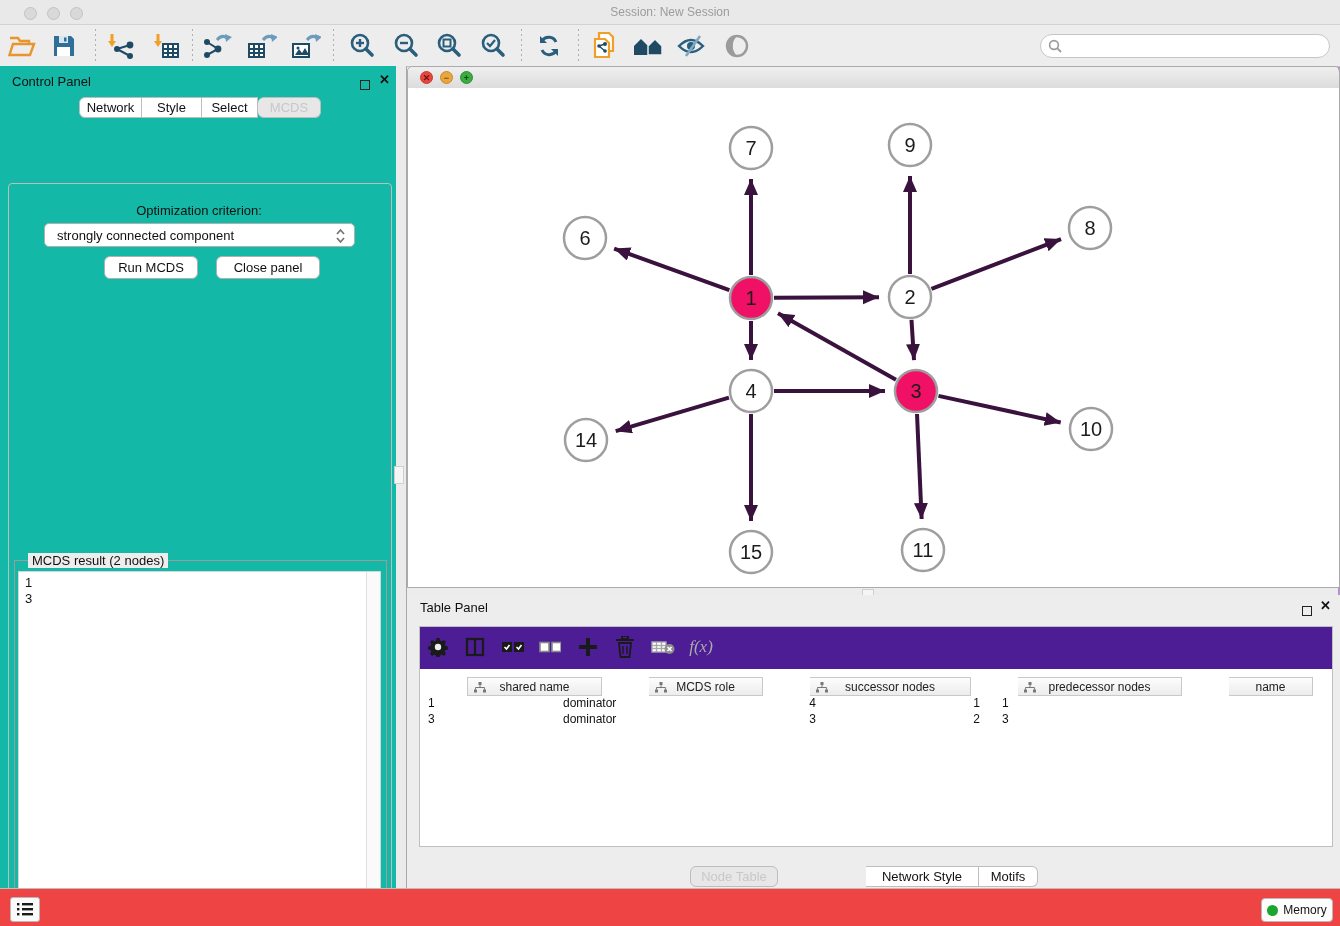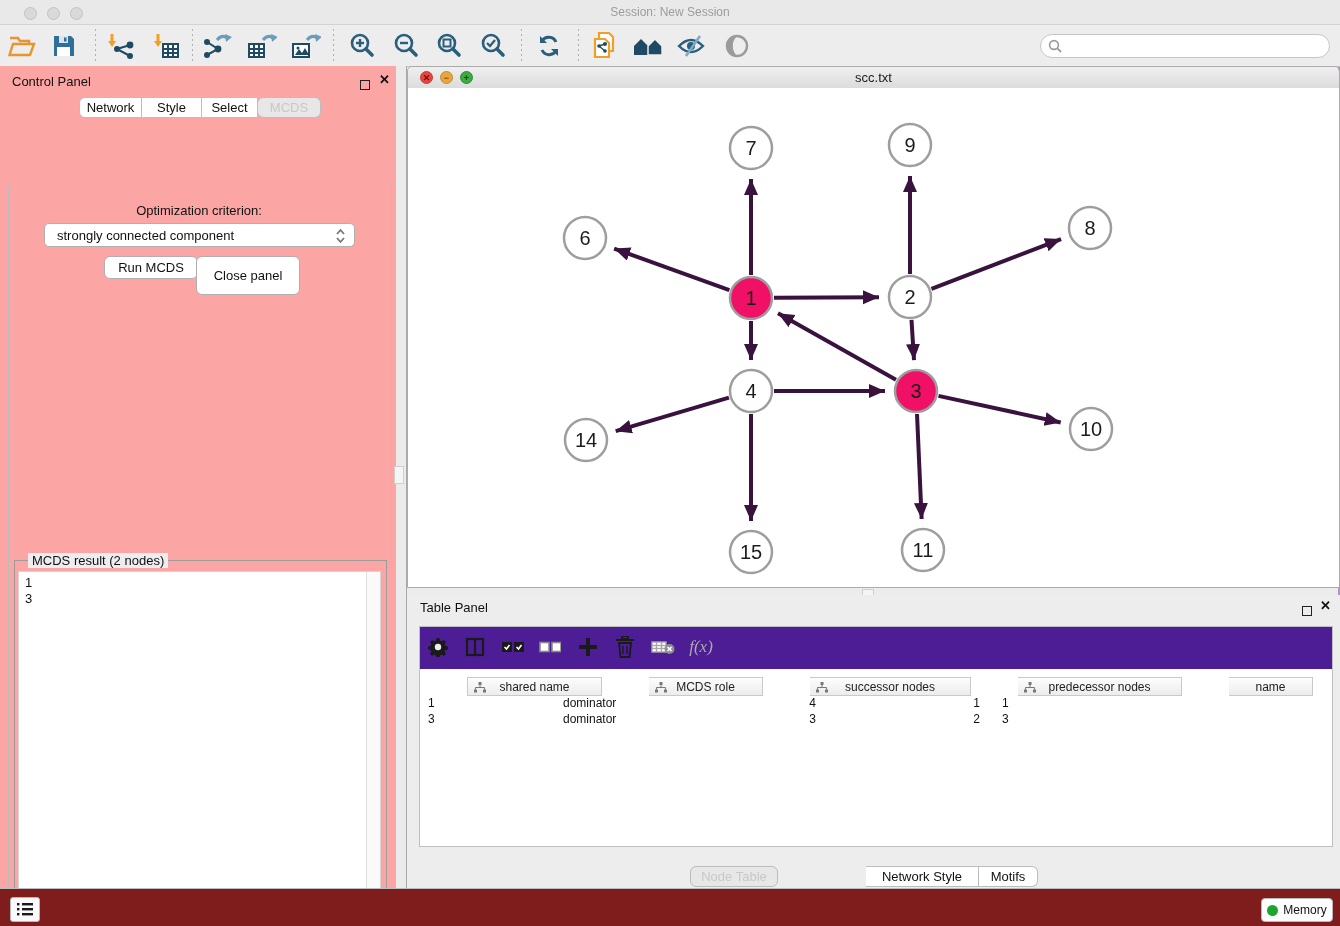--- a/index.html
+++ b/index.html
@@ -13,37 +13,37 @@
   .tl-gray{background:#D9D9D9;border:1px solid #C2C2C2;box-sizing:border-box;}
   #win-title{position:absolute;left:0;right:0;top:5px;text-align:center;font-size:12px;color:#9C9C9C;}
   
   #toolbar{left:0;top:25px;width:1340px;height:41px;background:#EDEDED;border-bottom:1px solid #C3C3C3;}
   .tbtn{position:absolute;top:3px;width:36px;height:36px;display:flex;align-items:center;justify-content:center;}
   .tdiv{position:absolute;top:4px;width:1px;height:32px;background-image:linear-gradient(#AFAFAF 40%,transparent 40%);background-size:1px 5px;}
   #search-box{position:absolute;left:1040px;top:9px;width:288px;height:22px;background:#fff;border:1px solid #C6C6C6;border-radius:12px;}
   #search-box svg{position:absolute;left:7px;top:4px;}
   #search-box input{position:absolute;left:26px;top:2px;width:250px;height:16px;border:none;outline:none;font-size:12px;background:transparent;}
   
-  #control-panel{left:0;top:66px;width:396px;height:822px;background:#fca5a5;}
+  #control-panel{left:0;top:66px;width:396px;height:822px;background:#14b8a6;}
   .panel-title{font-size:13px;color:#111;}
   .float-ico{width:10px;height:10px;border:1.6px solid #222;box-sizing:border-box;display:inline-block;}
   .close-ico{font-size:13px;font-weight:bold;color:#111;line-height:10px;}
   .seg-tabs{display:flex;border-radius:8px;}
   .seg{box-sizing:border-box;border:1px solid #BDBDBD;border-left:none;background:#fff;color:#111;
        font-size:13px;display:flex;align-items:center;justify-content:center;height:21px;}
   .seg:first-child{border-left:1px solid #BDBDBD;border-radius:6px 0 0 6px;}
   .seg:last-child{border-radius:0 6px 6px 0;}
   .seg.active{background:#E7E7E7;color:#C8C8C8;border-radius:6px;}
   #cp-content{left:8px;top:117px;width:382px;height:764px;border:1px solid #BDBDBD;border-radius:4px;}
   #opt-label{left:8px;top:137px;width:382px;text-align:center;font-size:13px;color:#111;}
   #opt-select{left:44px;top:157px;width:311px;height:24px;background:#fff;border:1px solid #B0B0B0;border-radius:5px;box-sizing:border-box;font-size:13px;color:#111;display:flex;align-items:center;padding-left:12px;}
   #opt-select svg{position:absolute;right:8px;top:3px;}
   .btn{background:#fff;border:1px solid #B0B0B0;border-radius:6px;font-size:13px;color:#111;display:flex;align-items:center;justify-content:center;box-sizing:border-box;}
   #run-btn{left:94px;top:190px;width:94px;height:23px;margin-left:10px;}
-  #closep-btn{left:196px;top:190px;width:104px;height:39px;}
+  #closep-btn{left:216px;top:190px;width:104px;height:23px;}
   #result-group{left:14px;top:494px;width:371px;height:384px;border:1px solid #9C9C9C;}
   #result-legend{position:absolute;left:13px;top:-8px;background:#EDEDED;padding:0 4px;font-size:13px;color:#111;}
   #result-area{position:absolute;left:3px;top:10px;width:363px;height:369px;background:#fff;border:1px solid #D5D5D5;box-sizing:border-box;}
   #result-lines{padding:3px 6px;font-size:13px;line-height:16px;color:#111;}
   #result-scroll{position:absolute;right:0;top:0;width:14px;height:100%;background:#FAFAFA;border-left:1px solid #E0E0E0;box-sizing:border-box;}
   
   #v-divider{left:396px;top:66px;width:10px;height:822px;background:#EBEBEB;border-right:1px solid #A9A9A9;}
   #v-grip{left:394px;top:466px;width:8px;height:16px;background:#F5F5F5;border:1px solid #CFCFCF;}
   #h-grip{left:862px;top:589px;width:10px;height:6px;background:#F5F5F5;border:1px solid #CFCFCF;}
   
@@ -63,21 +63,21 @@
          border:1px solid #C9C9C9;border-left:none;display:flex;align-items:center;justify-content:center;
          font-size:12px;color:#222;margin-left:47px;}
   .hcell:first-child{border-left:1px solid #C9C9C9;}
   .hcell svg{position:absolute;left:6px;top:4px;}
   .trow{position:absolute;left:0;height:16px;display:flex;font-size:12px;color:#111;}
   .tcell{box-sizing:border-box;overflow:hidden;white-space:nowrap;}
   .al{padding-left:8px;text-align:left;}
   .ar{padding-right:14px;text-align:right;}
   #tp-tabs{position:absolute;left:283px;top:271px;}
   
-  #status-bar{left:0;top:888px;width:1340px;height:38px;background:#7f1d1d;border-top:1px solid #BDBDBD;box-sizing:border-box;}
+  #status-bar{left:0;top:888px;width:1340px;height:38px;background:#ef4444;border-top:1px solid #BDBDBD;box-sizing:border-box;}
   #list-btn{position:absolute;left:10px;top:8px;width:30px;height:25px;background:#FAFAFA;border:1px solid #B9B9B9;border-radius:3px;display:flex;align-items:center;justify-content:center;box-sizing:border-box;}
   #memory-btn{position:absolute;right:7px;top:9px;width:72px;height:24px;background:#FDFDFD;border:1px solid #B9B9B9;border-radius:4px;display:flex;align-items:center;justify-content:center;gap:5px;font-size:12px;color:#111;box-sizing:border-box;}
   #memory-dot{width:11px;height:11px;border-radius:50%;background:#1CA62E;}
 </style>
 </head>
 <body>
 
 <div id="app">
 
   <div id="titlebar" class="abs">
@@ -289,21 +289,20 @@
   </div>
 
   <div id="v-divider" class="abs"></div>
   <div id="v-grip" class="abs"></div>
 
   <div id="net-window" class="abs">
     <div id="net-titlebar">
       <span class="ntl" style="left:12px;background:#E8463F;border:1px solid #C33B34;color:#6E100E">✕</span>
       <span class="ntl" style="left:32px;background:#E9A63D;border:1px solid #C6892F;color:#7A4E0D">−</span>
       <span class="ntl" style="left:52px;background:#3CAB41;border:1px solid #2F8C34;color:#0F4D12">+</span>
-      <div id="net-title">scc.txt</div>
     </div>
     <div id="net-canvas">
       <svg id="graph-svg" width="931" height="499">
           <defs>
             <marker id="arrow" markerUnits="strokeWidth" markerWidth="5" markerHeight="4" refX="4" refY="1.75" orient="auto">
               <path d="M0,0 L4,1.75 L0,3.5 Z" fill="#3A123E"></path>
             </marker>
           </defs>
           <line x1="343" y1="187" x2="343" y2="91" stroke="#3A123E" stroke-width="4" marker-end="url(#arrow)"></line>
           <line x1="321.36957381340494" y1="202.18177366749578" x2="206.1540526862803" y2="160.5376094046796" stroke="#3A123E" stroke-width="4" marker-end="url(#arrow)"></line>

